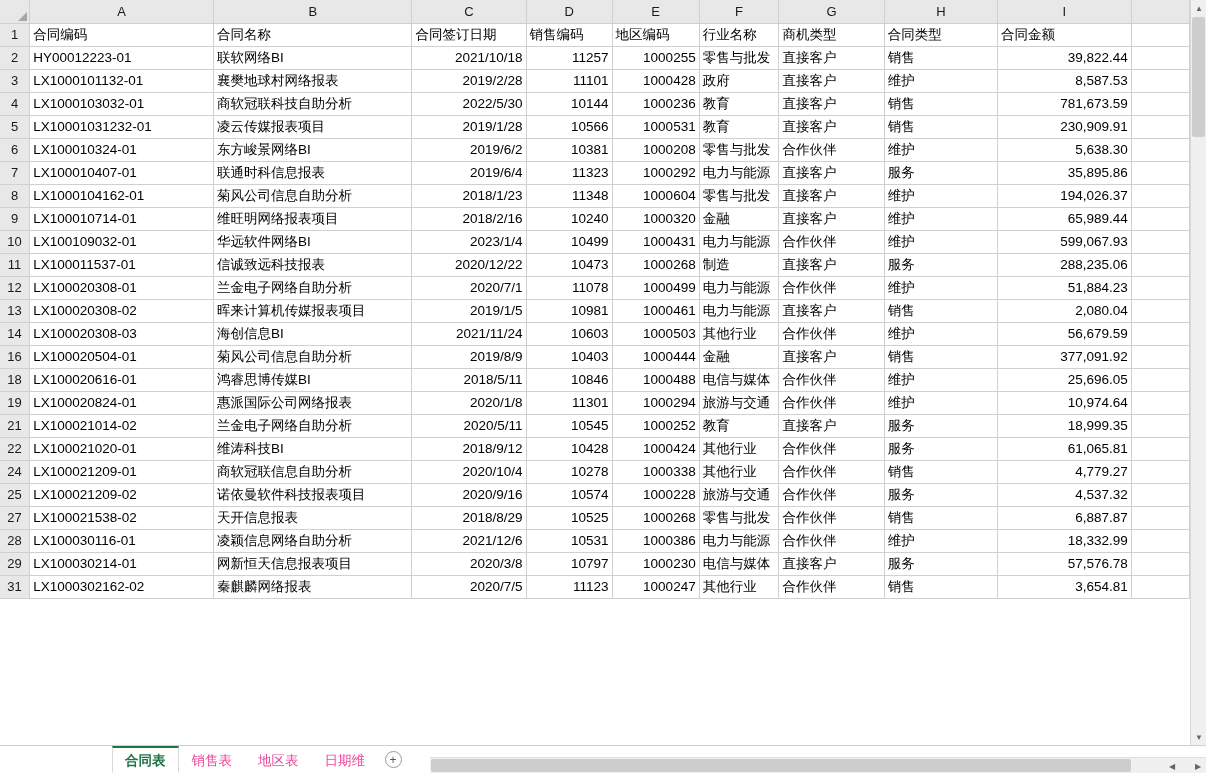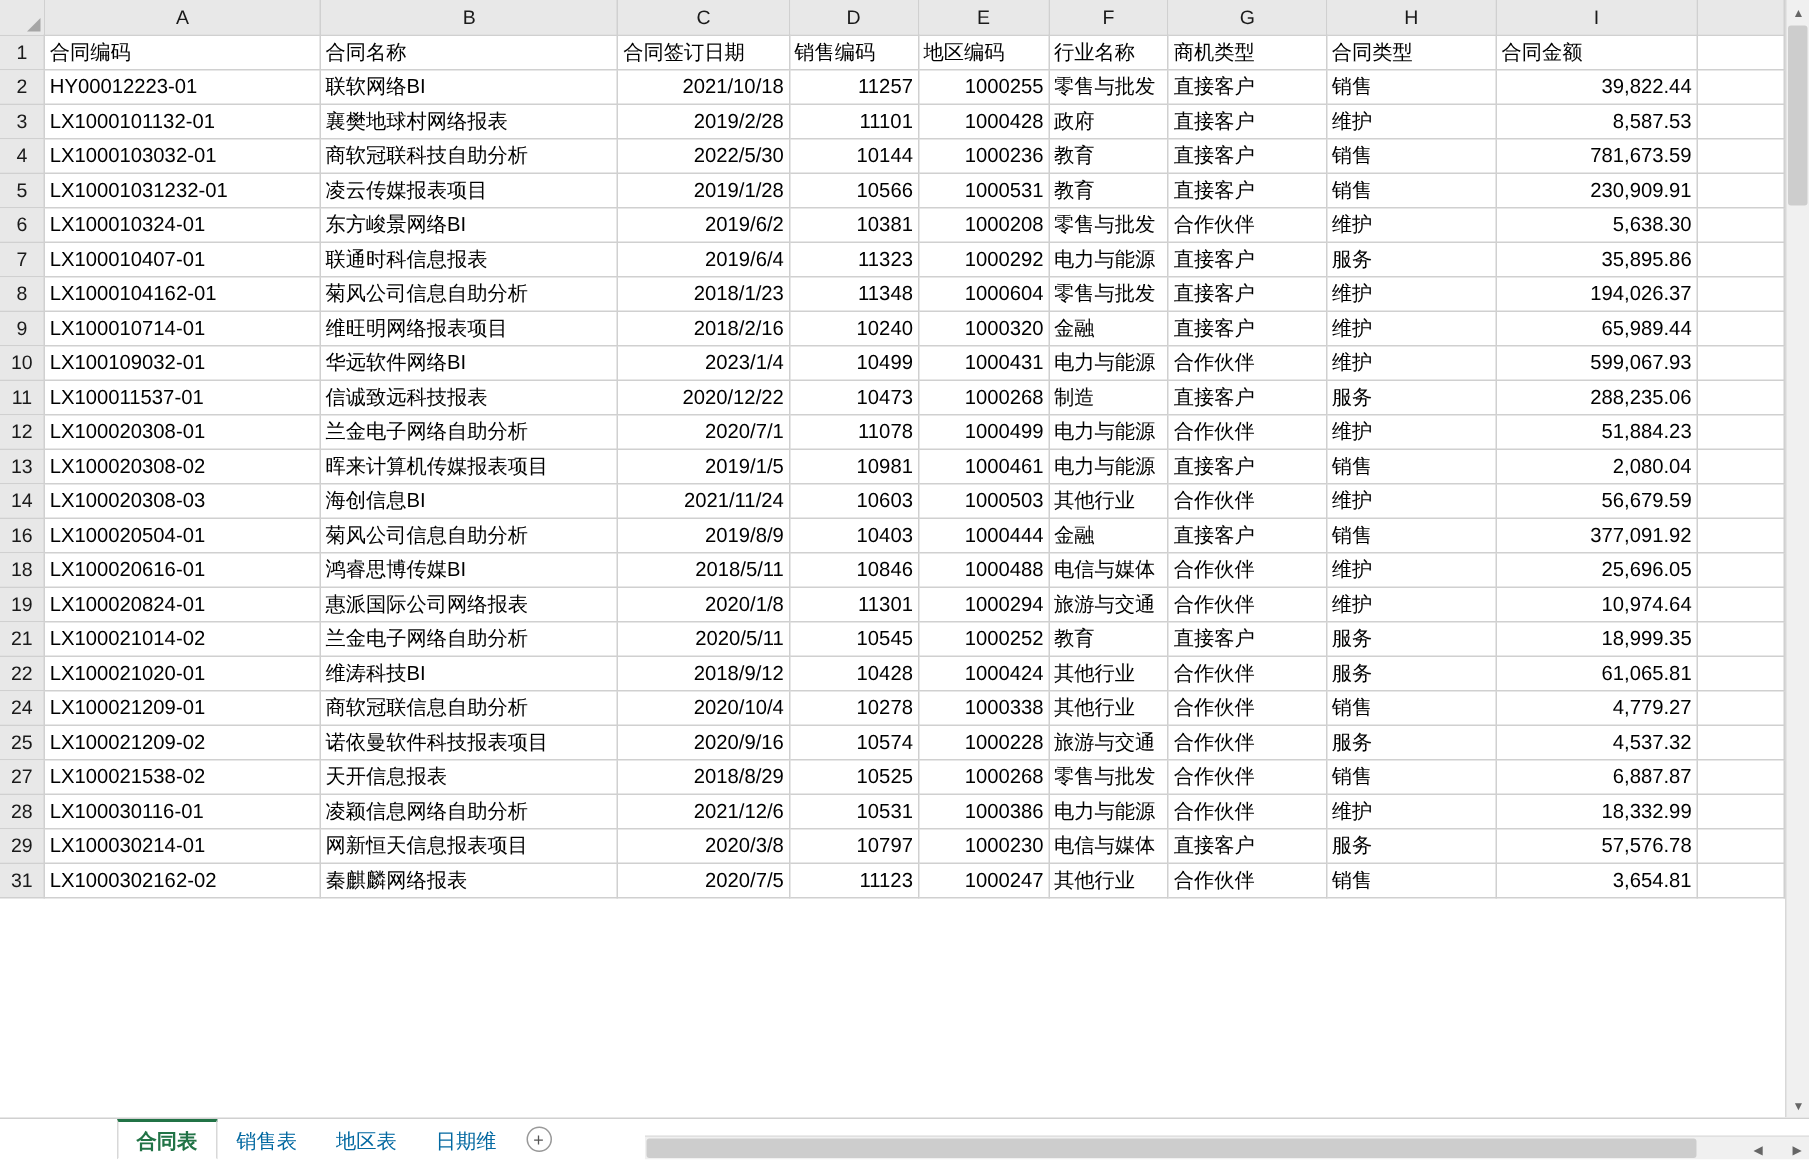--- a/index.html
+++ b/index.html
@@ -95,27 +95,27 @@
   .hdrcell { text-align: left; }
 
   
   .tabbar {
     height: 28px;
     flex: 0 0 28px;
     background: #ffffff;
     border-top: 1px solid #d0d0d0;
     display: flex;
     align-items: stretch;
-    padding-left: 78px;
+    padding-left: 112px;
     position: relative;
   }
   .tab {
     padding: 2px 12px 0 12px;
     font-size: 13.5px;
-    color: #0369a1;
+    color: #ec4899;
     display: flex;
     align-items: center;
     border: 1px solid transparent;
     cursor: default;
   }
   .tab.active {
     color: #217346;
     font-weight: bold;
     border-top: 2px solid #217346;
     background: #ffffff;

